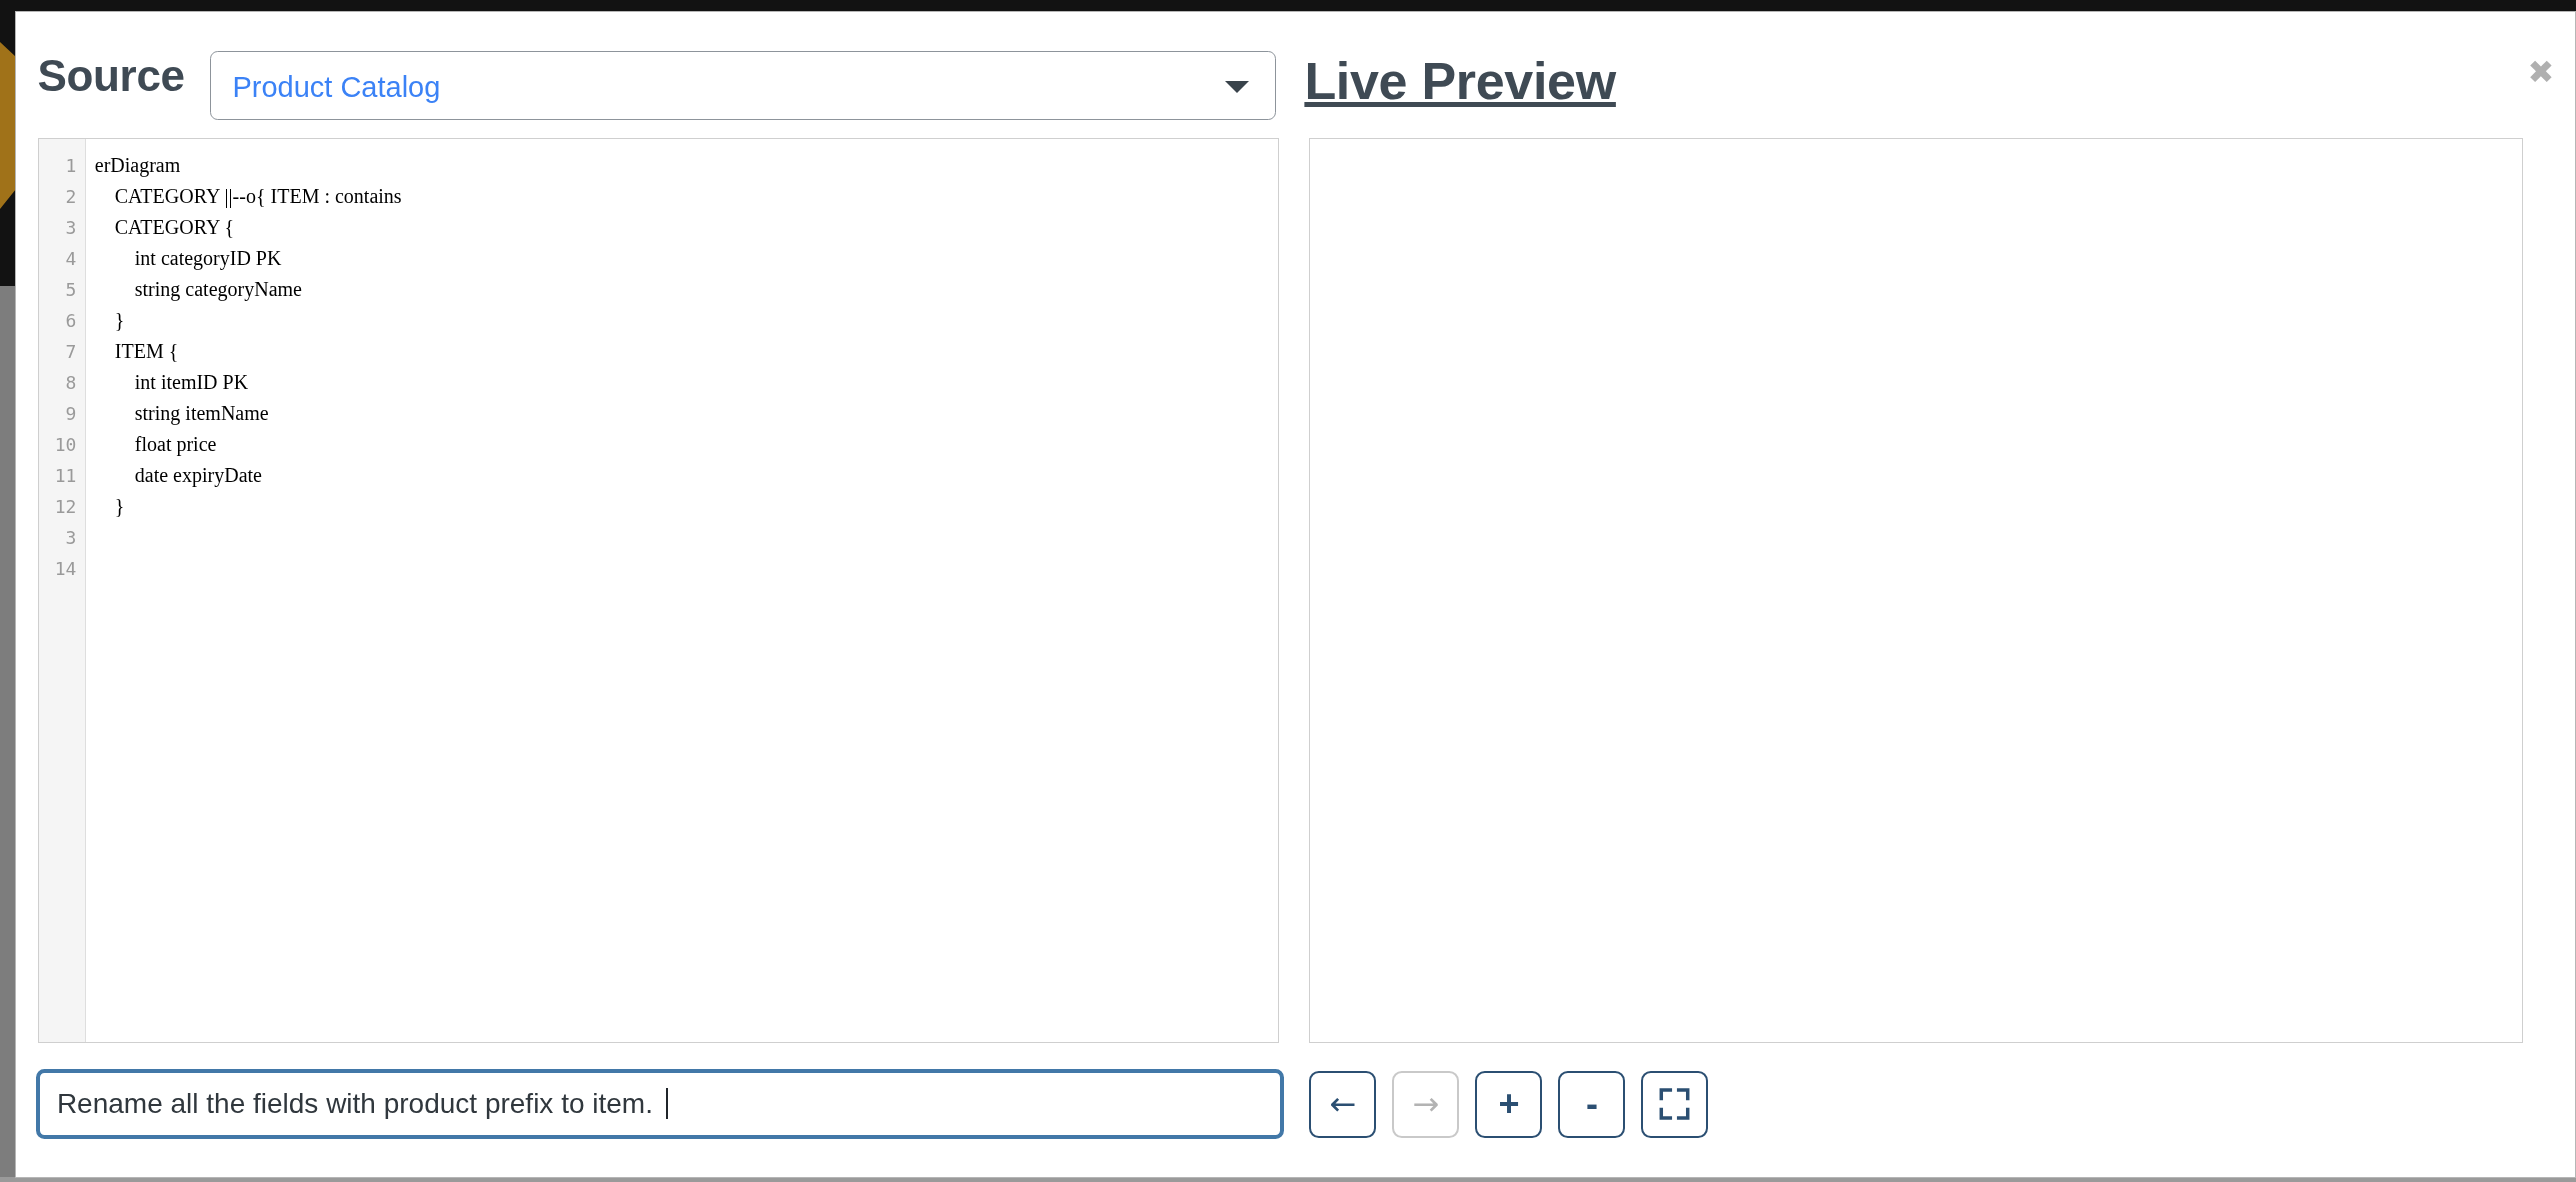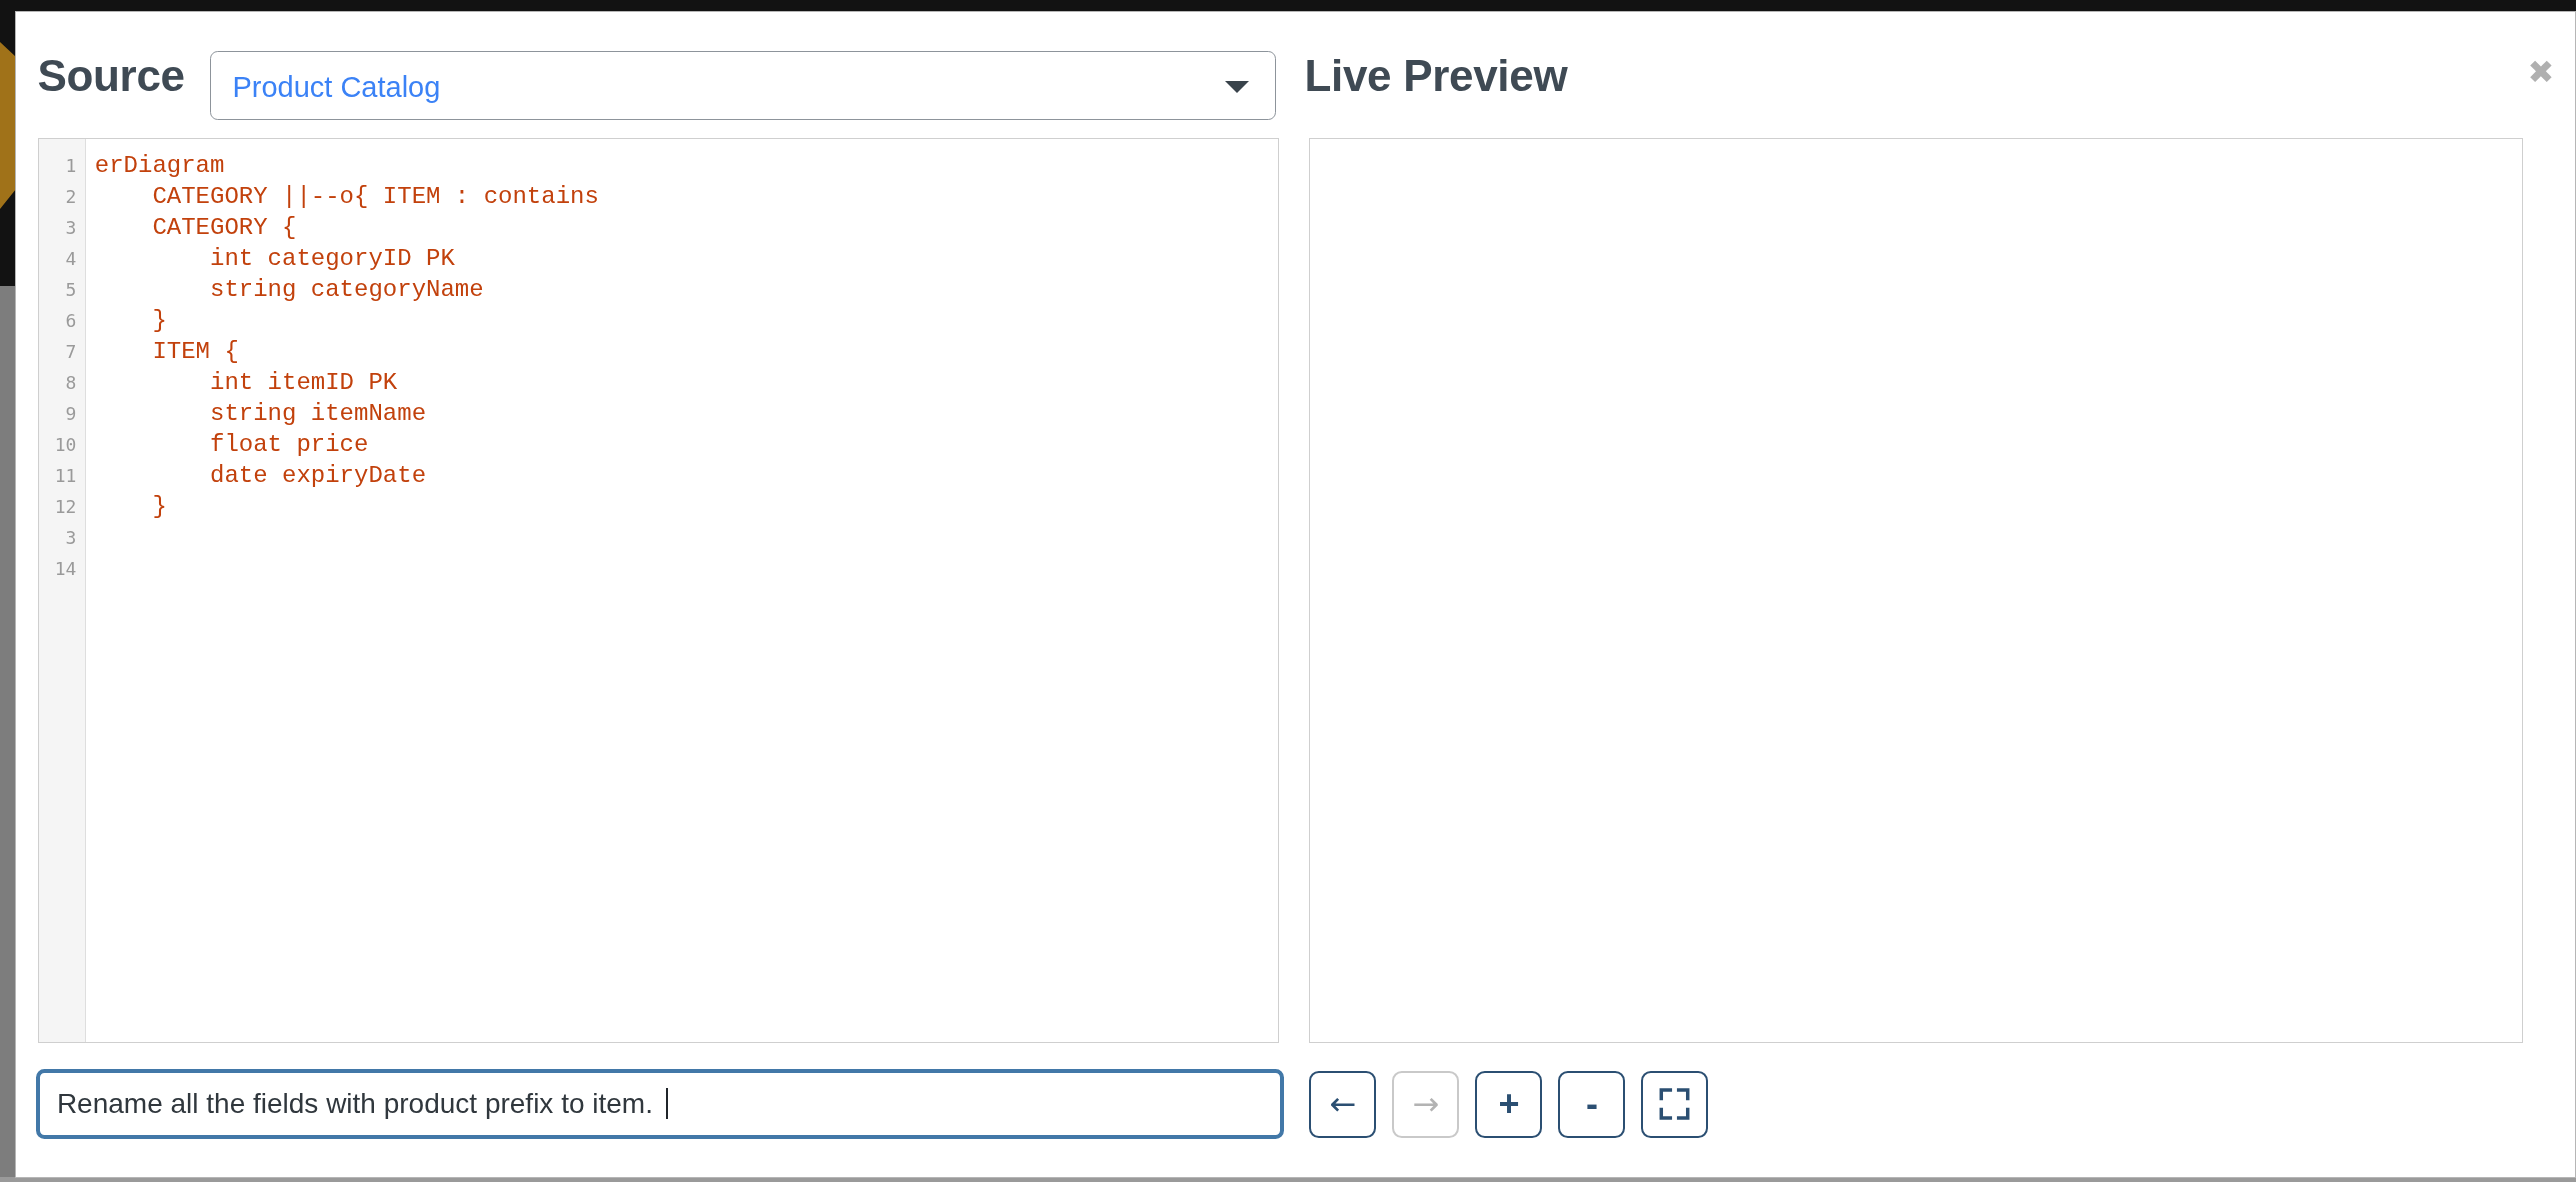--- a/index.html
+++ b/index.html
@@ -86,24 +86,25 @@
     position: absolute;
     right: 26.5px; top: 29px;
     width: 0; height: 0;
     border-left: 12.6px solid transparent;
     border-right: 12.6px solid transparent;
     border-top: 12.6px solid #39434b;
   }
   #preview-title {
     position: absolute;
     left: 1288px; top: 39px;
-    font-size: 44px;
+    font-size: 52px;
     font-weight: bold;
     color: #3f4a54;
     letter-spacing: -0.3px;
+    text-decoration: underline;
   }
   #close-btn {
     position: absolute;
     right: 15.4px; top: 42px;
     width: 38px; height: 38px;
     border: none; background: none;
     color: #b0b0b0;
     font-size: 32px;
     line-height: 33px;
     text-align: center;
@@ -137,24 +138,24 @@
     color: #9a9a9a;
     padding-right: 9px;
   }
   #code-area {
     flex: 1 1 auto;
     padding-top: 11px;
     padding-left: 8.4px;
     overflow: hidden;
   }
   .code-line {
-    font-family: Liberation Mono, monospace;
-    font-size: 24px;
+    font-family: Liberation Serif, serif;
+    font-size: 20px;
     line-height: 31px;
-    color: #c2410c;
+    color: #000000;
     white-space: pre;
   }
 
   
   #prompt-box {
     position: absolute;
     left: 19.5px; top: 1057px;
     width: 1248px; height: 70px;
     border: 4.2px solid #4278a8;
     border-radius: 8.4px;

